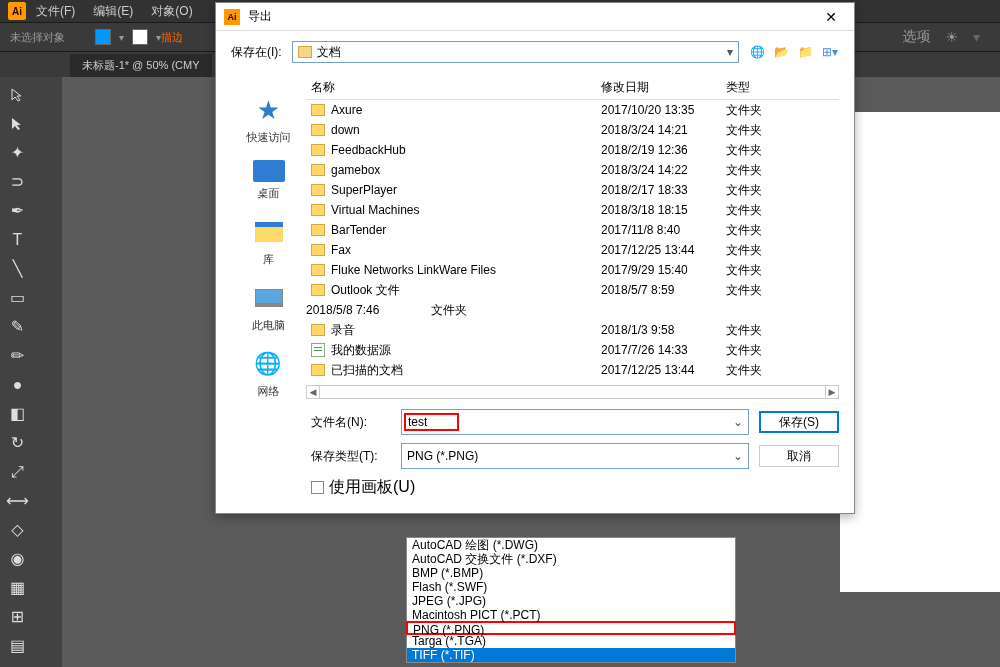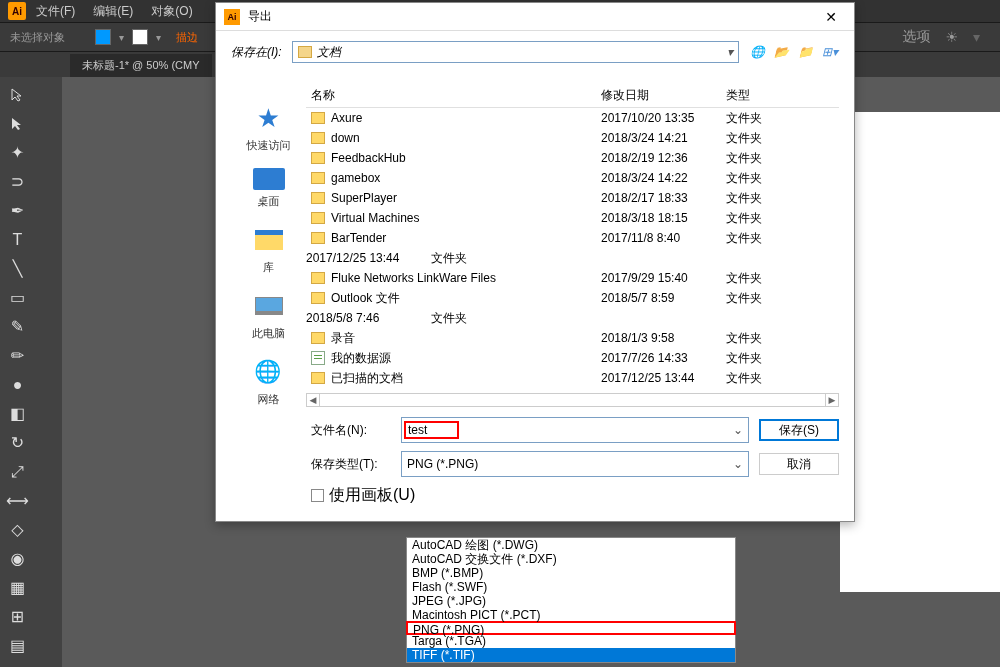--- a/index.html
+++ b/index.html
@@ -10,21 +10,21 @@
     .ai-logo { width: 18px; height: 18px; background: #ff9a00; color: #330000; font-size: 10px; font-weight: bold; display: flex; align-items: center; justify-content: center; border-radius: 2px; margin-right: 10px; }
     .menu-item { color: #ccc; font-size: 12px; margin-right: 18px; cursor: pointer; }
     
     
     .second-bar { height: 30px; background: #3a3a3a; display: flex; align-items: center; padding-left: 10px; border-top: 1px solid #1a1a1a; border-bottom: 1px solid #1a1a1a; }
     .no-selection { color: #999; font-size: 11px; margin-right: 30px; }
     .swatch-box { display: flex; align-items: center; gap: 8px; }
     .swatch { width: 16px; height: 16px; border: 1px solid #666; }
     .swatch-blue { background: #0099ff; }
     .swatch-white { background: #fff; }
-    .highlight-text { color: #ff6600; font-size: 11px; margin-left: 15px; }
+    .highlight-text { color: #ff6600; font-size: 11px; }
     .right-controls { margin-left: auto; color: #999; font-size: 14px; display: flex; align-items: center; gap: 15px; margin-right: 20px; }
     
     
     .tab-bar { height: 25px; background: #3a3a3a; display: flex; align-items: flex-end; padding-left: 70px; }
     .doc-tab { background: #2a2a2a; color: #ccc; font-size: 11px; padding: 4px 12px; }
     
     
     .tools-panel { position: absolute; left: 0; top: 77px; width: 62px; background: #424242; padding: 4px; display: flex; flex-wrap: wrap; gap: 2px; }
     .tool-btn { width: 27px; height: 27px; background: #424242; display: flex; align-items: center; justify-content: center; color: #ddd; cursor: pointer; }
     .tool-btn svg { width: 16px; height: 16px; }
@@ -34,21 +34,21 @@
     .artboard { position: absolute; right: 0; top: 35px; width: 160px; height: 480px; background: #fff; }
     
     
     .dialog { position: absolute; left: 215px; top: 2px; width: 640px; background: #fff; border: 1px solid #888; box-shadow: 0 3px 10px rgba(0,0,0,0.3); }
     .dialog-title { height: 28px; background: #fff; display: flex; align-items: center; padding: 0 8px; border-bottom: 1px solid #ddd; }
     .dialog-icon { width: 16px; height: 16px; background: #ff9a00; margin-right: 8px; display: flex; align-items: center; justify-content: center; font-size: 9px; color: #330000; font-weight: bold; }
     .dialog-title-text { font-size: 12px; flex: 1; }
     .close-btn { width: 30px; height: 28px; display: flex; align-items: center; justify-content: center; font-size: 14px; cursor: pointer; }
     
     .dialog-body { padding: 10px 15px 0 15px; }
-    .save-in-row { display: flex; align-items: center; gap: 10px; margin-bottom: 24px; font-style: italic; }
+    .save-in-row { display: flex; align-items: center; gap: 10px; margin-bottom: 16px; }
     .save-in-label { font-size: 12px; }
     .location-dropdown { flex: 1; height: 22px; border: 1px solid #7a9fc4; display: flex; align-items: center; padding: 0 5px; font-size: 12px; gap: 5px; }
     .folder-icon-small { width: 14px; height: 12px; background: #f4d58a; border: 1px solid #d4a843; }
     .location-dropdown::after { content: "▾"; margin-left: auto; color: #555; }
     .nav-icons { display: flex; gap: 6px; }
     .nav-icon { width: 18px; height: 18px; cursor: pointer; display: flex; align-items: center; justify-content: center; font-size: 12px; }
     
     .main-area { display: flex; gap: 0; }
     .sidebar { width: 75px; display: flex; flex-direction: column; align-items: center; gap: 15px; padding-top: 15px; }
     .sidebar-item { display: flex; flex-direction: column; align-items: center; gap: 4px; cursor: pointer; }
@@ -260,20 +260,24 @@
             </div>
             <div class="file-row">
               <div class="file-name-cell">
                 <div class="folder-icon"></div>
                 <span>BarTender</span>
               </div>
               <div class="file-date-cell">2017/11/8 8:40</div>
               <div class="file-type-cell">文件夹</div>
             </div>
             <div class="file-row">
+              <div class="file-name-cell">
+                <div class="folder-icon"></div>
+                <span>Fax</span>
+              </div>
               <div class="file-date-cell">2017/12/25 13:44</div>
               <div class="file-type-cell">文件夹</div>
             </div>
             <div class="file-row">
               <div class="file-name-cell">
                 <div class="folder-icon"></div>
                 <span>Fluke Networks LinkWare Files</span>
               </div>
               <div class="file-date-cell">2017/9/29 15:40</div>
               <div class="file-type-cell">文件夹</div>

